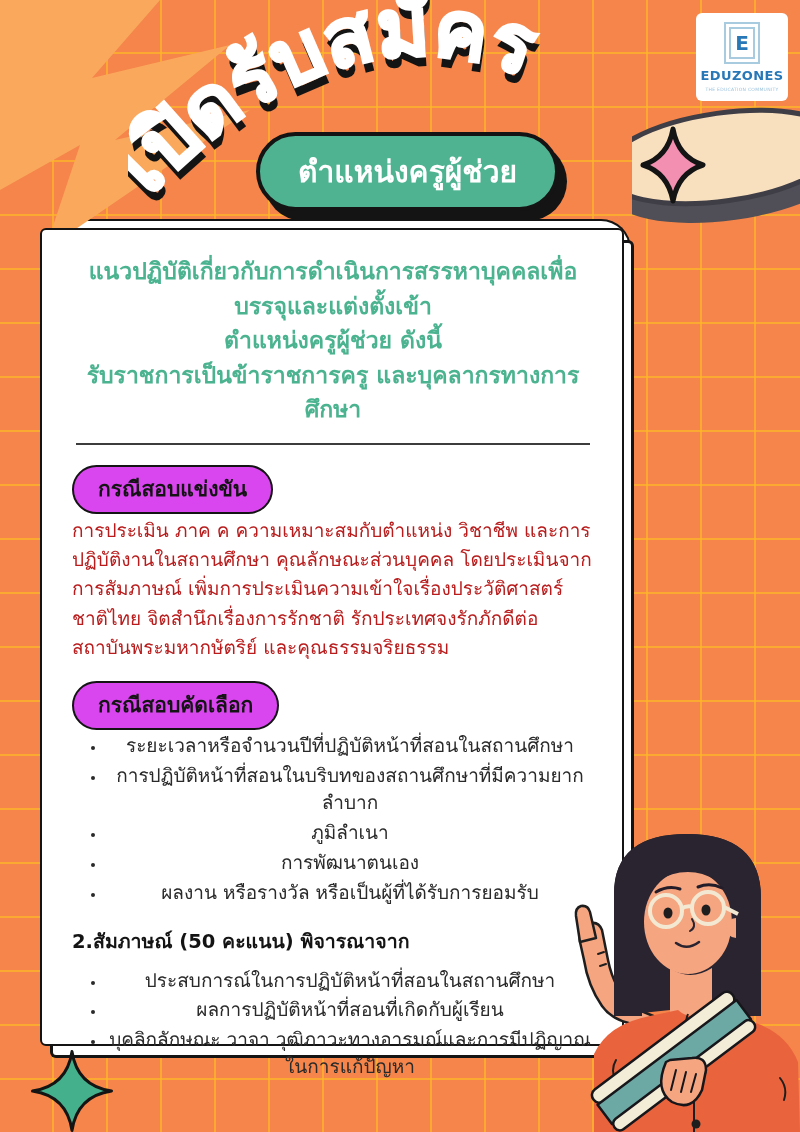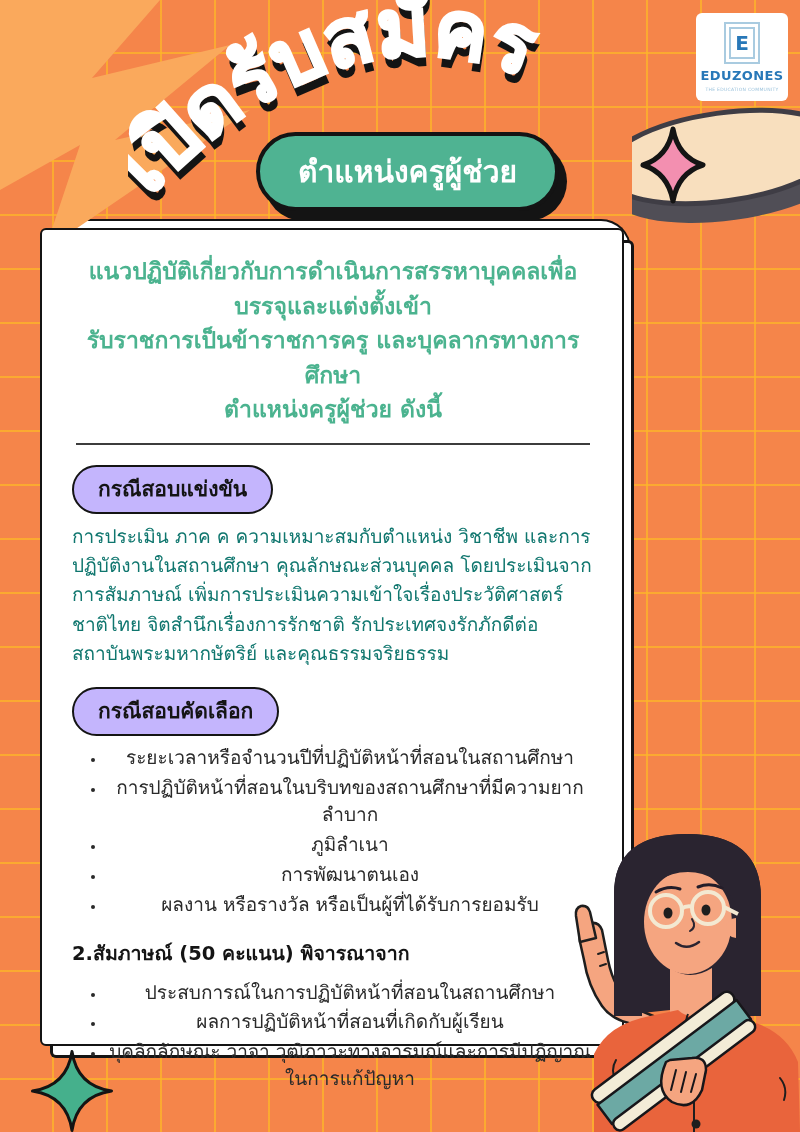--- a/index.html
+++ b/index.html
@@ -51,24 +51,24 @@
   .card::before {
     content:""; position:absolute; z-index:-1;
     top:-11px; left:12px; right:-9px; height:70px;
     background:#fff; border:2.5px solid #141414; border-bottom:none;
     border-radius:30px 30px 0 0;
   }
   .headline { text-align:center; color:#4BB38F; font-weight:bold; font-size:23px; line-height:1.5; }
   .divider { border:none; border-top:2px solid #3C3C3C; margin:16px 4px 20px 4px; }
 
   .section-pill {
-    display:inline-block; background:#c4b5fd; border:2.5px solid #141414; border-radius:999px;
-    padding:5px 24px 7px 24px; font-size:21px; font-weight:bold; color:#141414; margin-bottom:8px;
-  }
-  .body-text { font-size:19px; line-height:1.55; color:#0f766e; margin-bottom:18px; max-width:660px; }
+    display:inline-block; background:#d946ef; border:2.5px solid #141414; border-radius:999px;
+    padding:5px 24px 7px 24px; font-size:21px; font-weight:bold; color:#141414; margin-bottom:2px;
+  }
+  .body-text { font-size:19px; line-height:1.55; color:#b91c1c; margin-bottom:18px; max-width:660px; }
   .sub-heading { font-size:19.5px; font-weight:bold; color:#141414; margin-bottom:10px; }
   ul.bullets { margin:0 0 20px 12px; padding-left:22px;text-align:center; }
   ul.bullets li { font-size:19px; line-height:1.42; color:#2A2A2A; margin-bottom:3px; }
   ul.bullets li::marker { color:#2A2A2A; font-size:0.75em; }
 
   
   .starburst { left:0; top:0; }
   .oval { left:632px; top:96px; }
   .pink-sparkle { left:638px; top:124px; }
   .green-star { left:16px; top:1050px; }
@@ -112,22 +112,22 @@
     <div class="e-frame">
       <div class="e-inner">E</div>
     </div>
     <div class="logo-name">EDUZONES</div>
     <div class="logo-tagline">THE EDUCATION COMMUNITY</div>
   </div>
 
   <div class="card">
     <div class="headline">
       <div>แนวปฏิบัติเกี่ยวกับการดำเนินการสรรหาบุคคลเพื่อบรรจุและแต่งตั้งเข้า</div>
+      <div>ตำแหน่งครูผู้ช่วย ดังนี้</div>
       <div>รับราชการเป็นข้าราชการครู และบุคลากรทางการศึกษา</div>
-      <div>ตำแหน่งครูผู้ช่วย ดังนี้</div>
     </div>
     <hr class="divider">
 
     <div class="section-pill">กรณีสอบแข่งขัน</div>
     <p class="body-text">การประเมิน ภาค ค ความเหมาะสมกับตำแหน่ง วิชาชีพ และการปฏิบัติงานในสถานศึกษา คุณลักษณะส่วนบุคคล โดยประเมินจากการสัมภาษณ์ เพิ่มการประเมินความเข้าใจเรื่องประวัติศาสตร์ชาติไทย จิตสำนึกเรื่องการรักชาติ รักประเทศจงรักภักดีต่อสถาบันพระมหากษัตริย์ และคุณธรรมจริยธรรม</p>
 
     <div class="section-pill">กรณีสอบคัดเลือก</div>
 
     <ul class="bullets">
       <li>ระยะเวลาหรือจำนวนปีที่ปฏิบัติหน้าที่สอนในสถานศึกษา</li>

